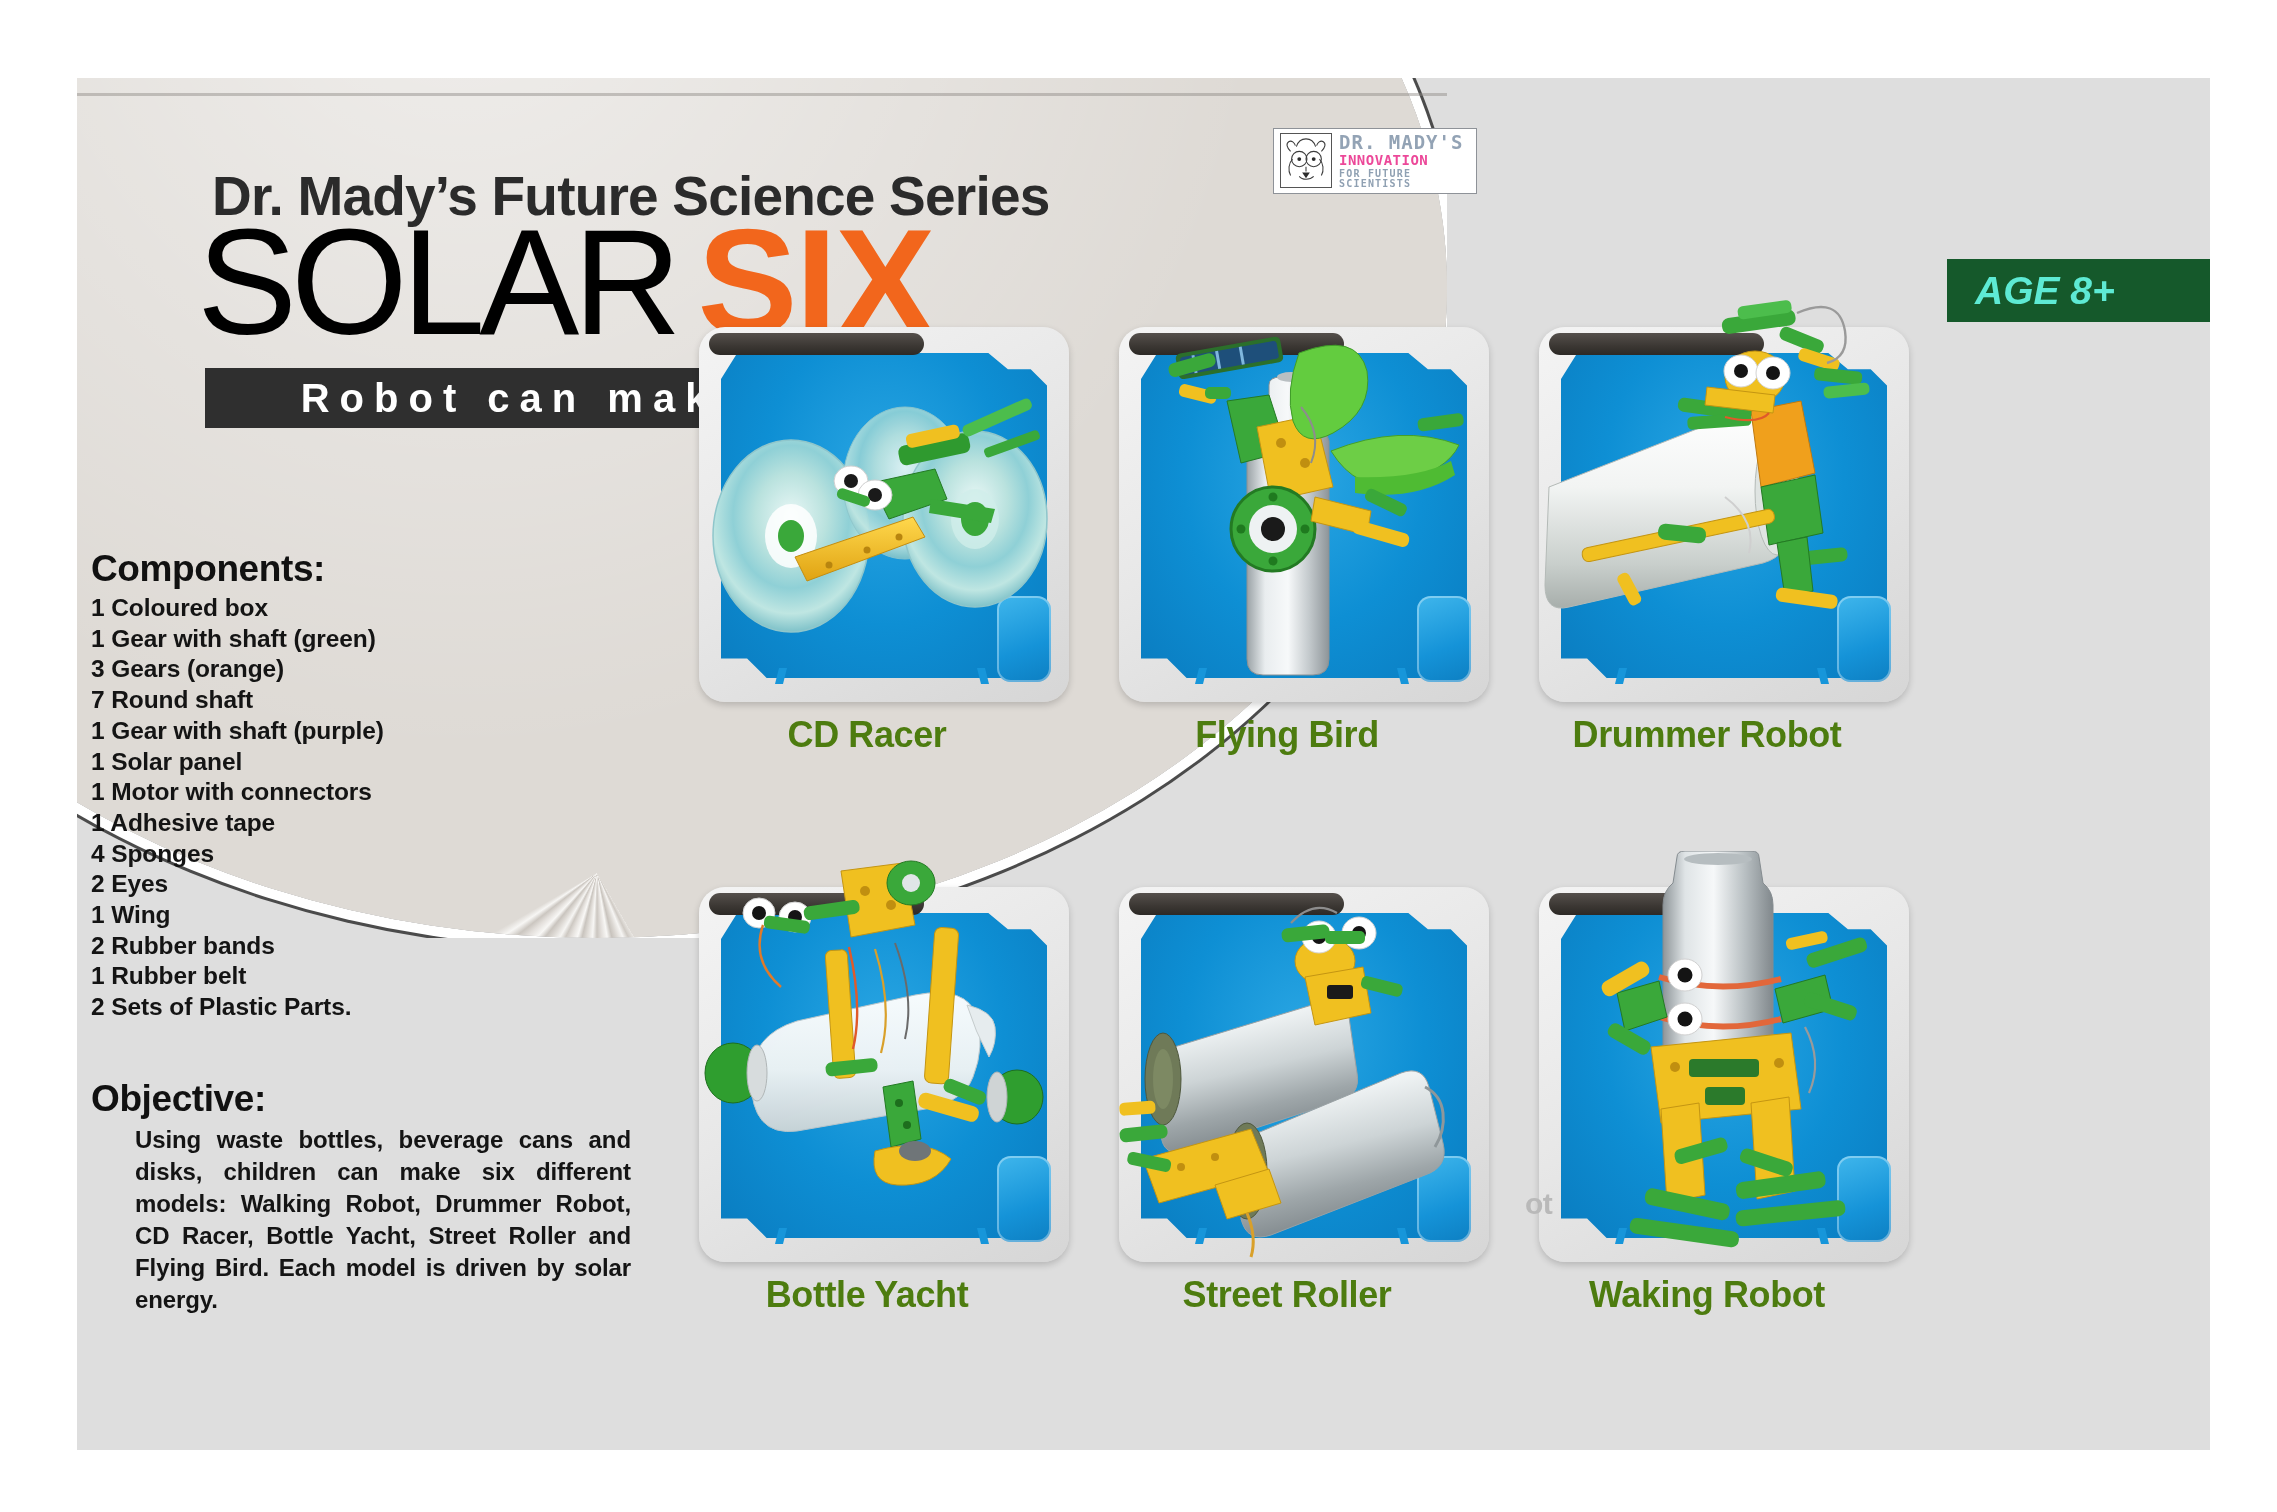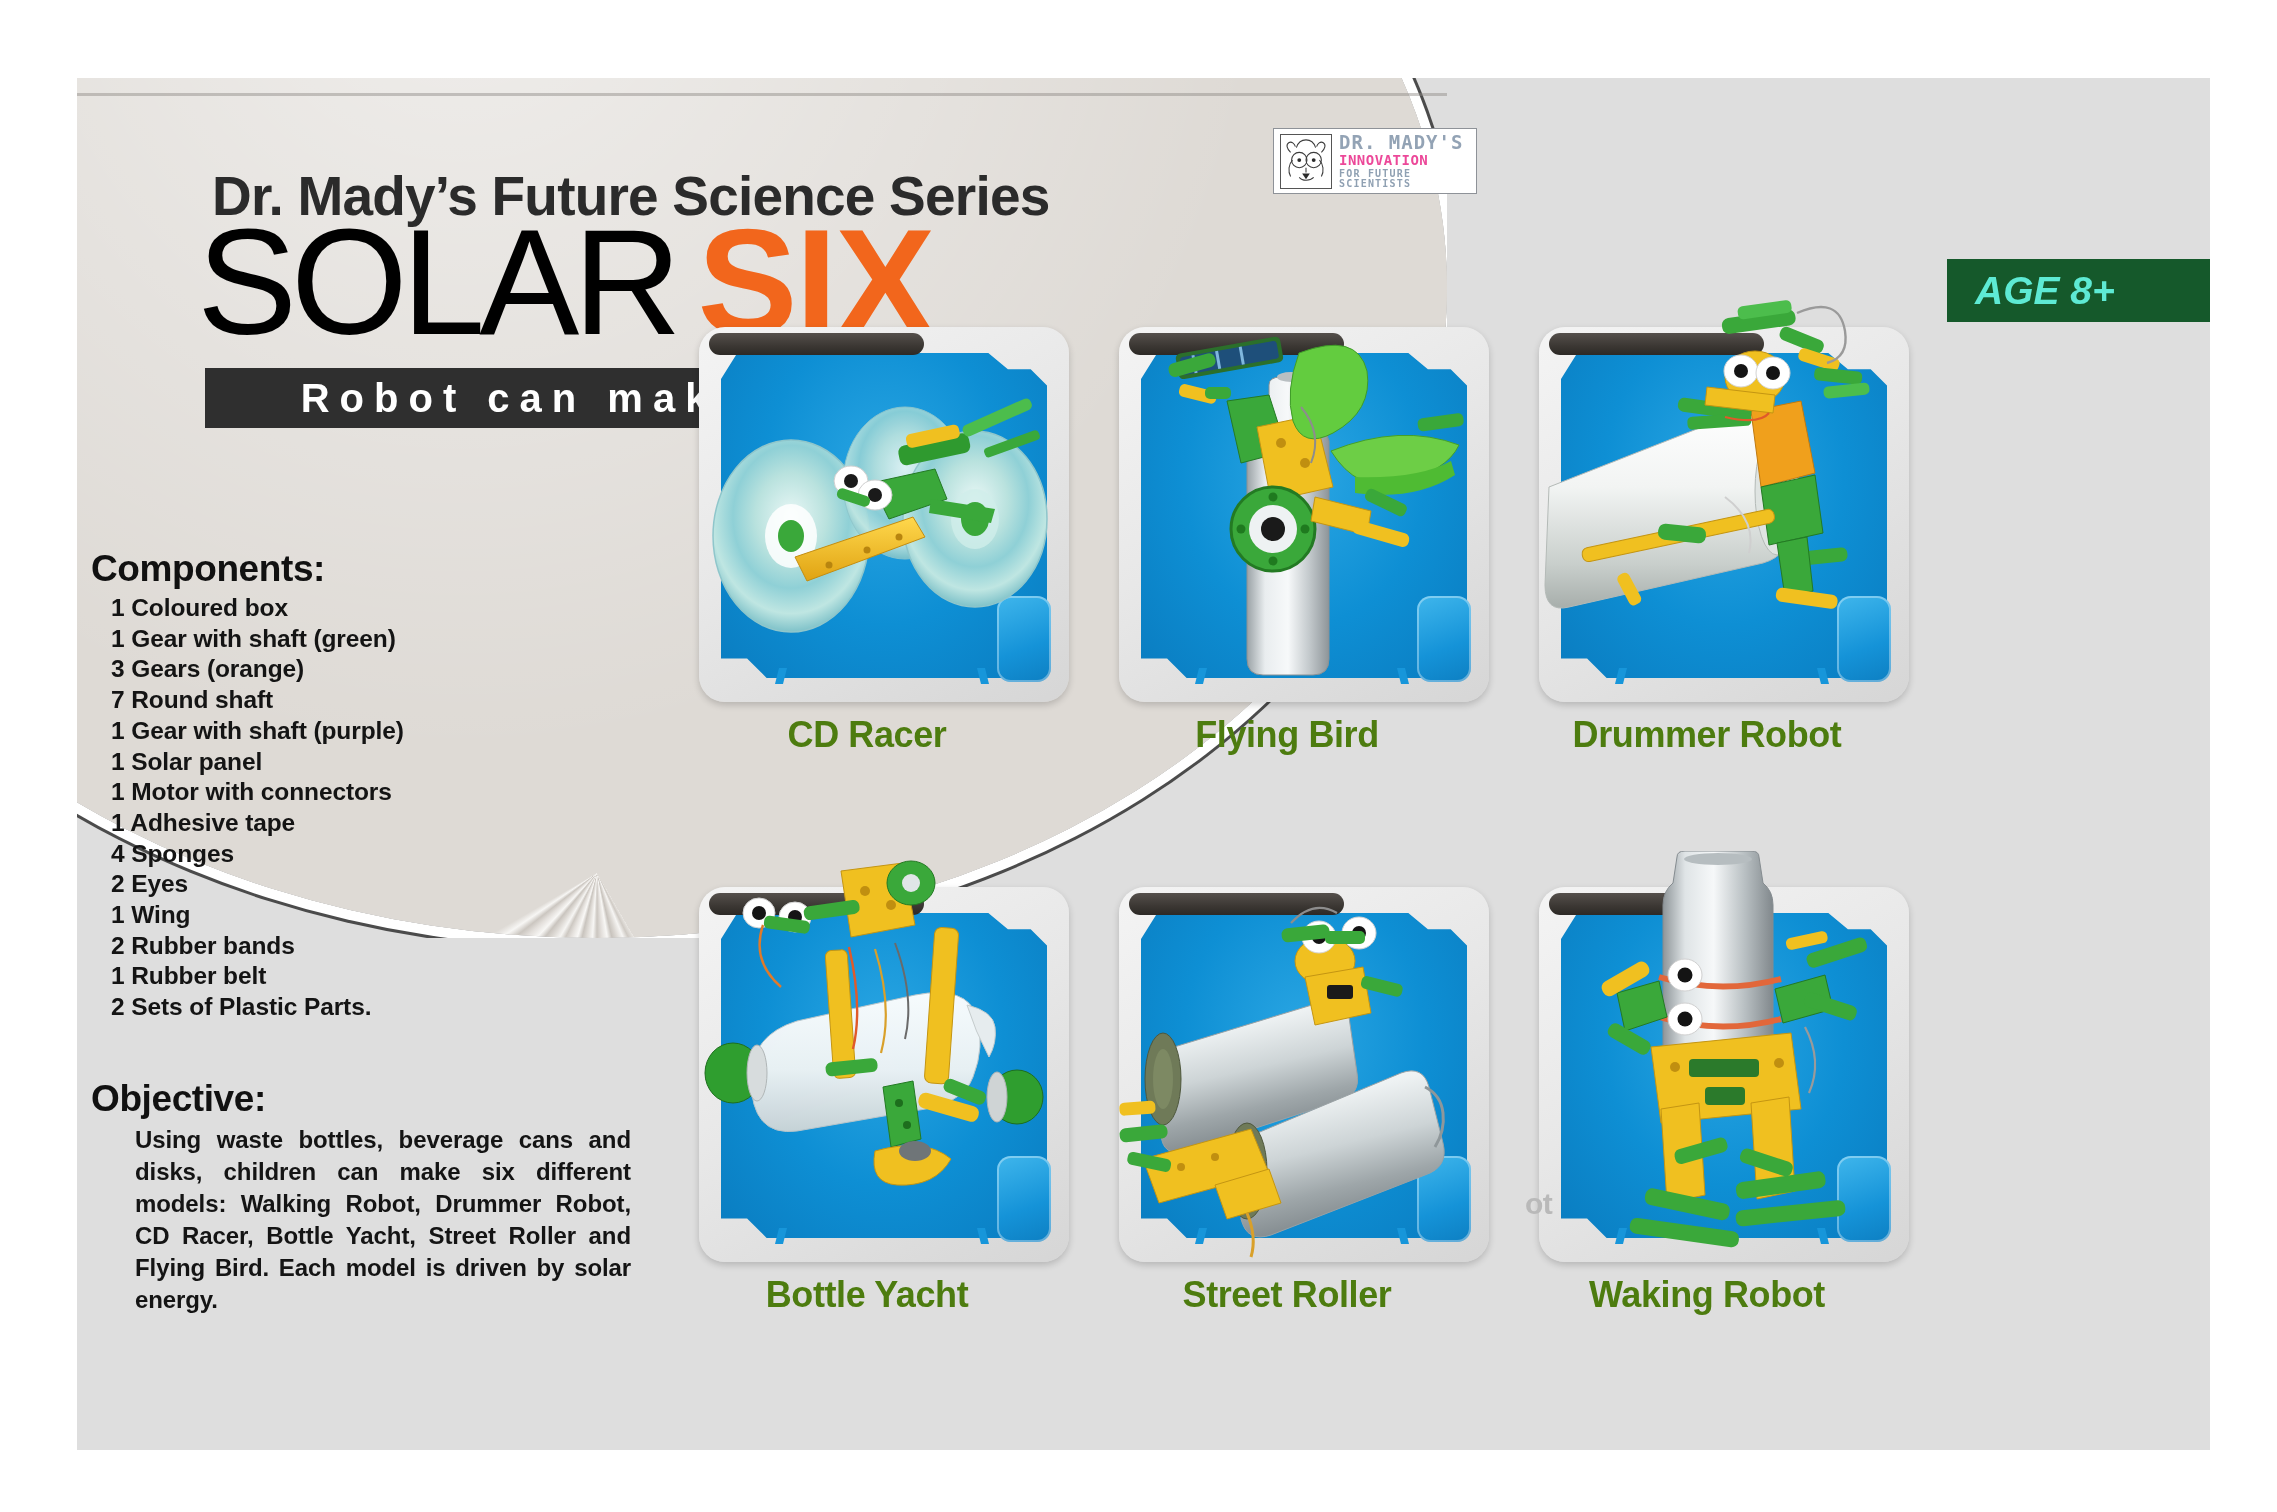--- a/index.html
+++ b/index.html
@@ -61,21 +61,21 @@
   #tagline {
     position:absolute; left:0; top:0; width:777px; height:60px;
     line-height:60px; text-align:center;
     font-size:40px; font-weight:bold; color:#ffffff; letter-spacing:10px;
   }
 
   
   #logo-box {
     position:absolute; left:1196px; top:50px; width:204px; height:66px;
     background:#ffffff; border:1px solid #8e9298;
-    display:flex; align-items:center; padding:4px 6px; gap:7px;
+    display:flex; align-items:flex-start; padding:4px 6px; gap:7px;
   }
   #logo-face {
     width:52px; height:55px; border:1px solid #555; flex:0 0 auto;
     position:relative; background:#fff;
   }
   #logo-words { flex:1 1 auto; line-height:1; }
   .lw1 { font-size:19px; font-weight:bold; color:#93a3b5; letter-spacing:1px;
          font-family:"DejaVu Sans Mono", monospace; }
   .lw2 { font-size:14px; font-weight:bold; color:#ec4899; letter-spacing:0.5px;
          font-family:"DejaVu Sans Mono", monospace; margin-top:1px;}
@@ -88,21 +88,21 @@
     background:#15592b; display:flex; align-items:center; padding-left:28px;
   }
   #age-label {
     font-size:39px; font-weight:bold; font-style:italic; color:#5eead4;
     letter-spacing:0px;
   }
 
   
   #components { position:absolute; left:14px; top:470px; width:600px; }
   .section-head { font-size:37px; font-weight:bold; color:#111; letter-spacing:-0.4px; margin-bottom:3px;}
-  .comp-item { font-size:24.5px; font-weight:bold; color:#141414; line-height:30.7px; letter-spacing:-0.1px;margin-left:20px;}
+  .comp-item { font-size:24.5px; font-weight:bold; color:#141414; line-height:30.7px; letter-spacing:-0.1px;}
 
   #objective { position:absolute; left:14px; top:1000px; width:540px; }
   #objective .section-head { margin-bottom:4px; }
   #objective-body {
     font-size:24px; font-weight:bold; color:#141414; line-height:32px;
     text-align:justify; letter-spacing:-0.1px;margin-left:44px;
   }
 
   
   #grid { position:absolute; left:580px; top:240px; width:1560px; height:1130px; }

